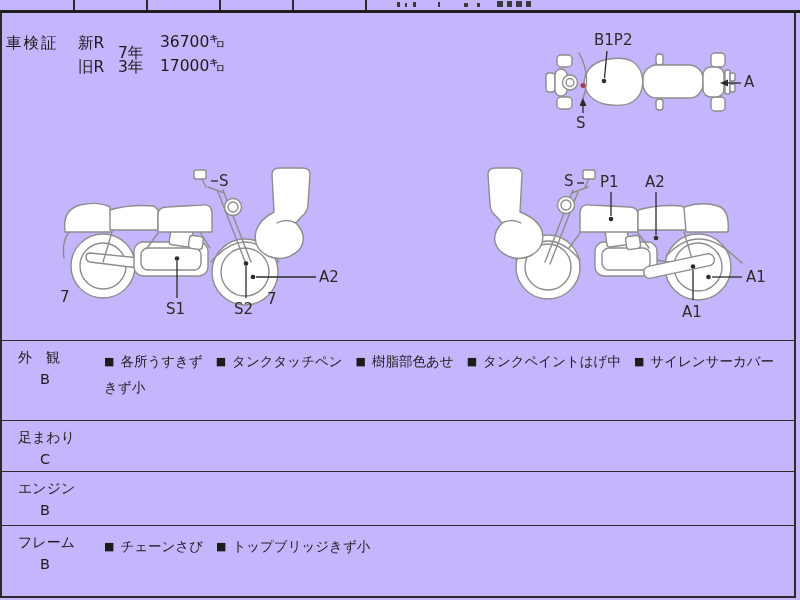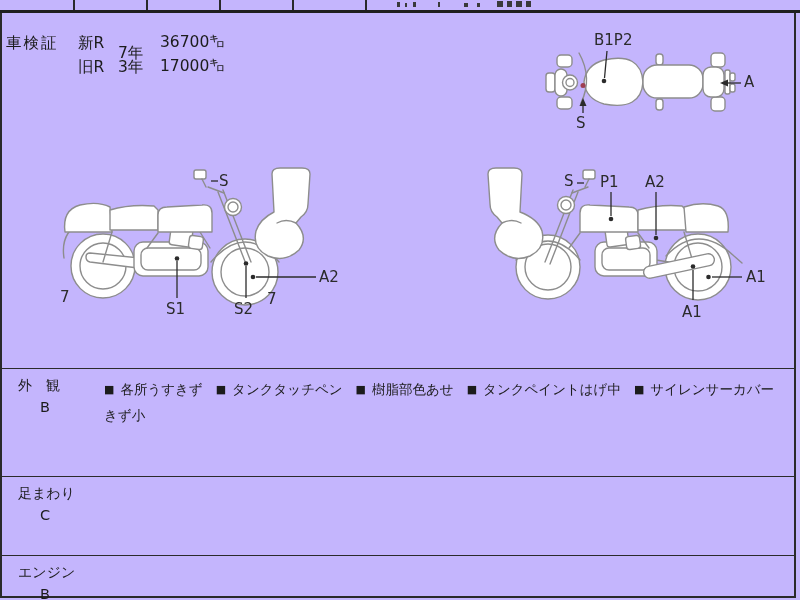--- a/index.html
+++ b/index.html
@@ -18,21 +18,21 @@
   
   .abs{position:absolute;white-space:nowrap;}
   .insp{font-size:15.5px;}
   .insp-title{letter-spacing:2px;}
   
   .dlabel{position:absolute;font-size:15px;color:#2b2b2b;white-space:nowrap;}
   svg.bike{position:absolute;}
   #overlay{position:absolute;left:0;top:0;pointer-events:none;}
   
   #conditions{position:absolute;left:0;top:340px;width:796px;}
-  .cond-row{box-sizing:border-box;border-top:1.5px solid #2b2b2b;position:relative;margin-top:28px;}
+  .cond-row{box-sizing:border-box;border-top:1.5px solid #2b2b2b;position:relative;}
   .cat{position:absolute;left:18px;top:8px;font-size:14px;width:90px;}
   .grade{display:block;margin-left:22px;margin-top:4px;font-size:14.5px;}
   .items{position:absolute;left:104px;top:8px;width:676px;font-size:13.5px;line-height:24px;}
   .citem{display:inline;margin-right:13px;}
   .sq{font-size:11px;margin-right:6px;position:relative;top:-1px;}
 </style>
 </head>
 <body>
 
 <div id="sheet">
@@ -212,16 +212,17 @@
       <div class="cat">
         <span>エンジン</span>
         <span class="grade">B</span>
       </div>
     </div>
     <div class="cond-row" style="height:72px">
       <div class="cat">
         <span>フレーム</span>
         <span class="grade">B</span>
       </div>
+      <div class="items"><span class="citem"><span class="sq">■</span>チェーンさび</span><span class="citem"><span class="sq">■</span>トップブリッジきず小</span></div>
     </div>
   </div>
 
 </div>
 
 </body></html>

